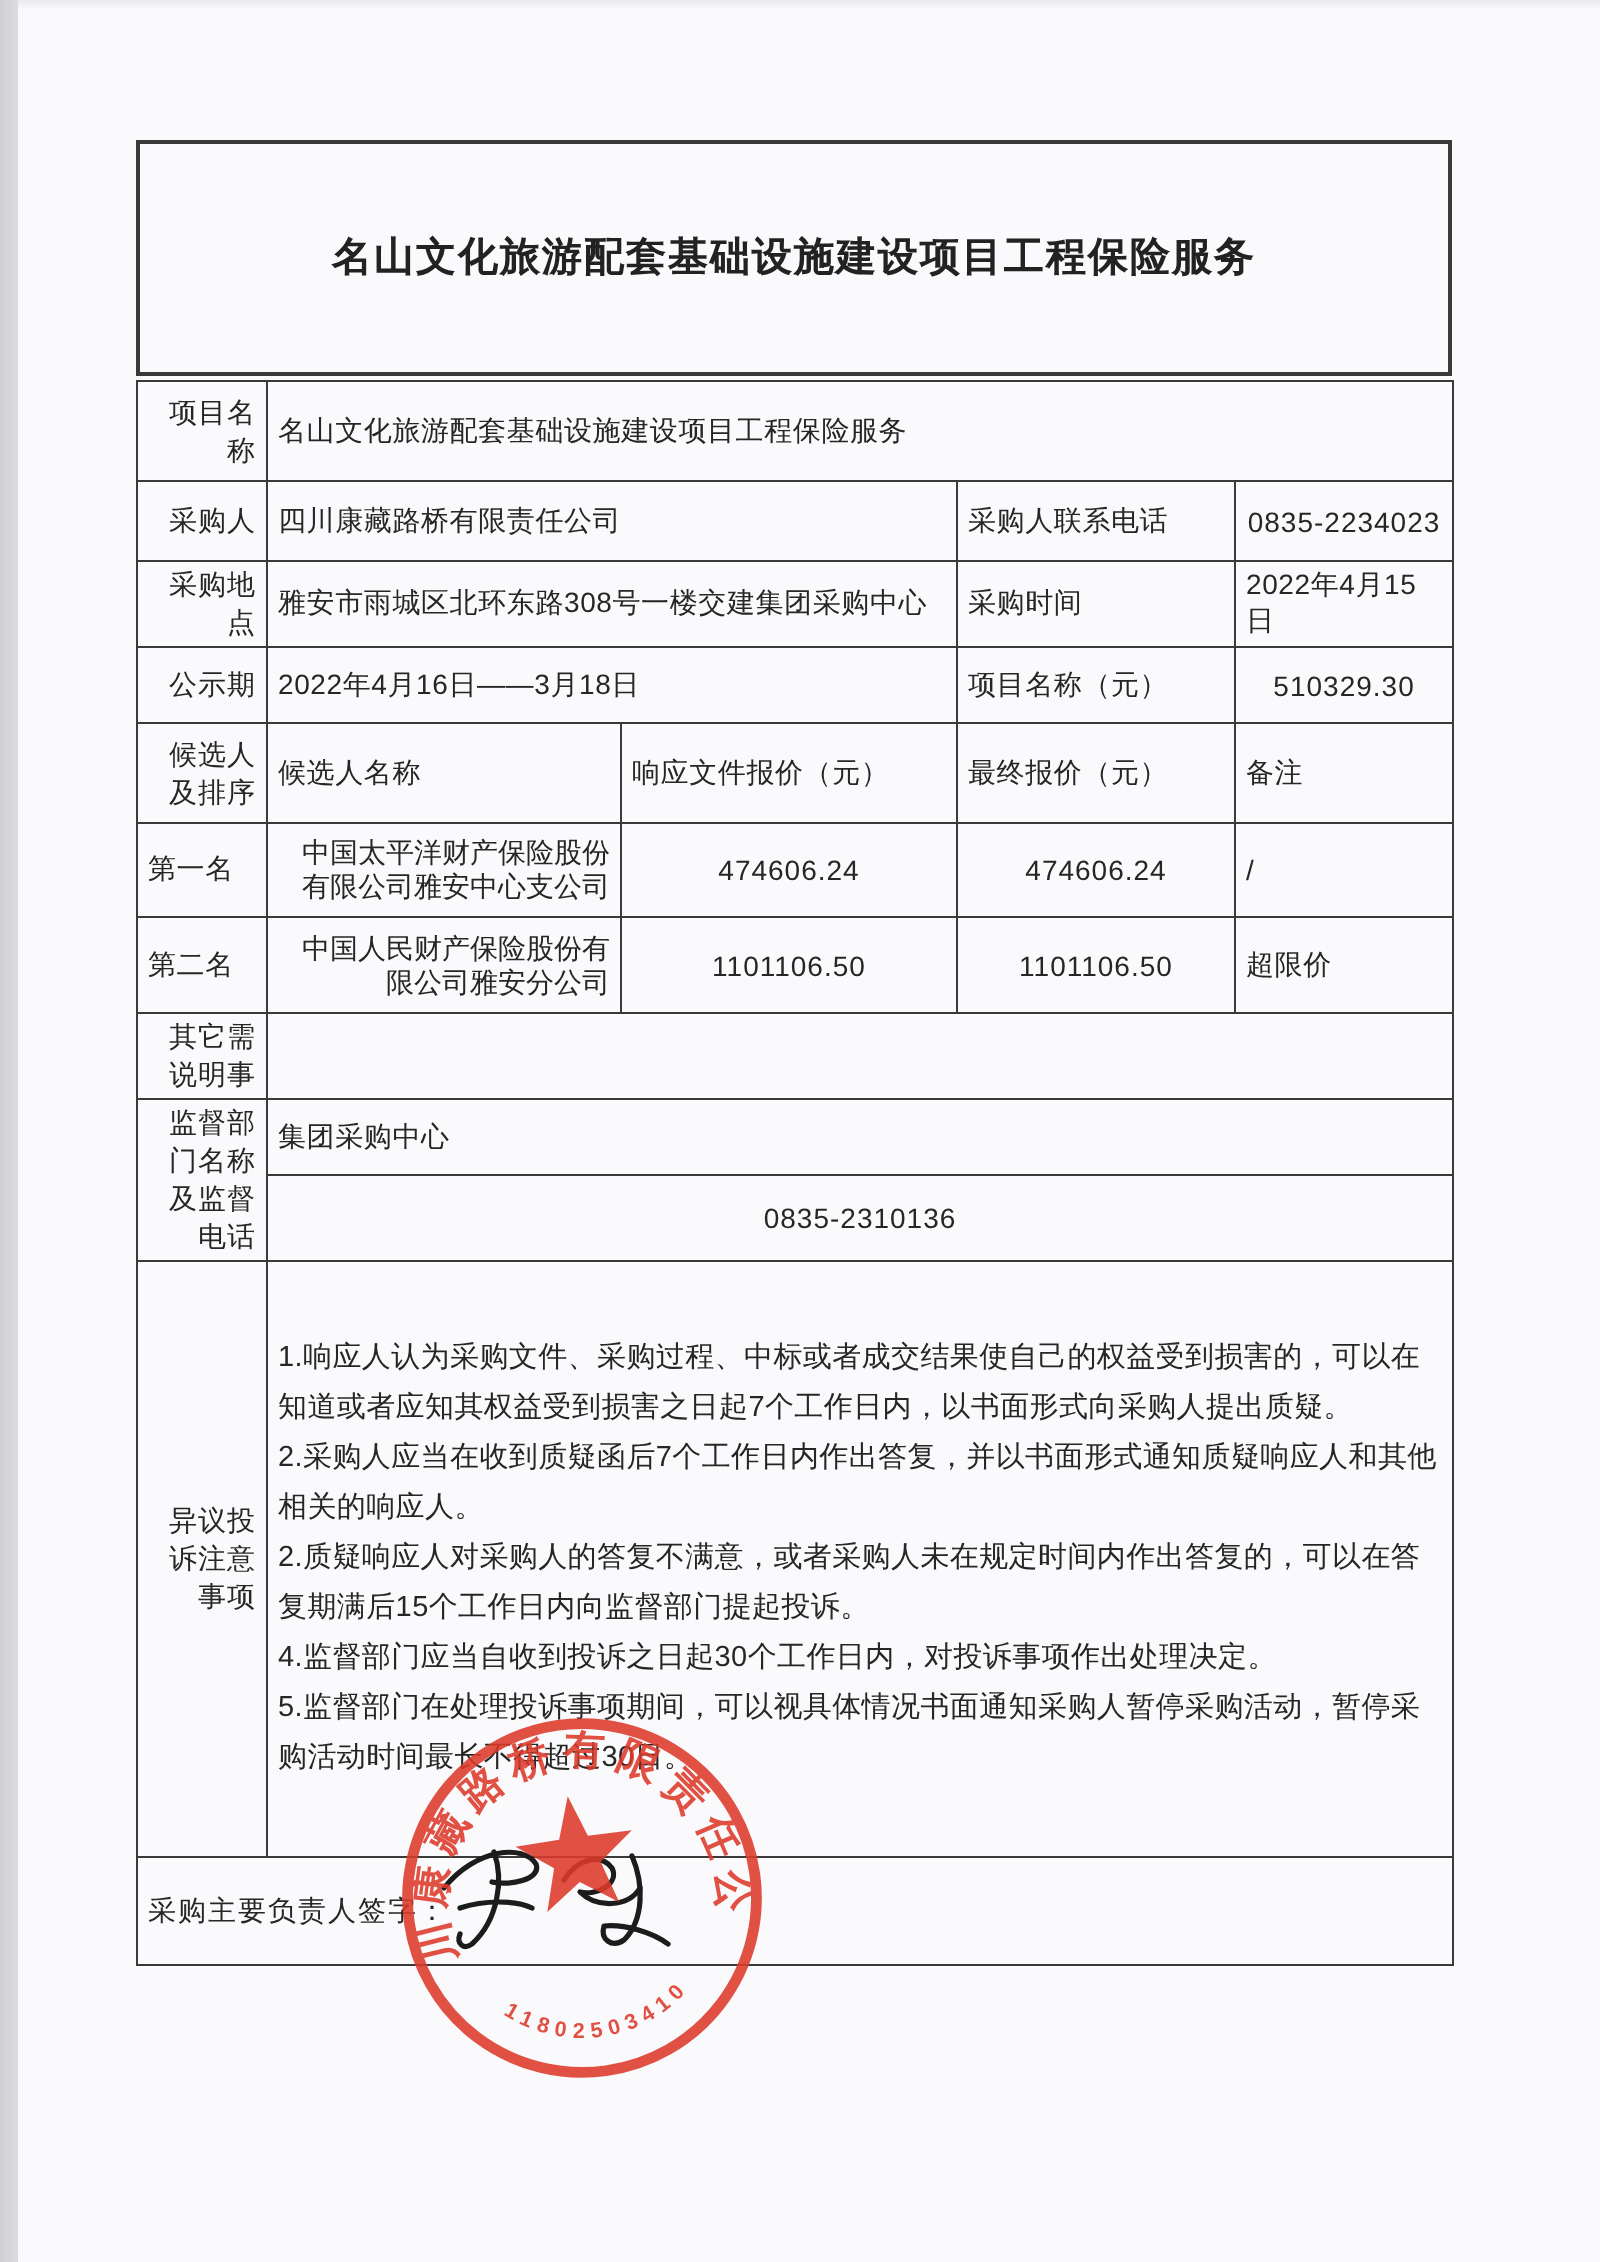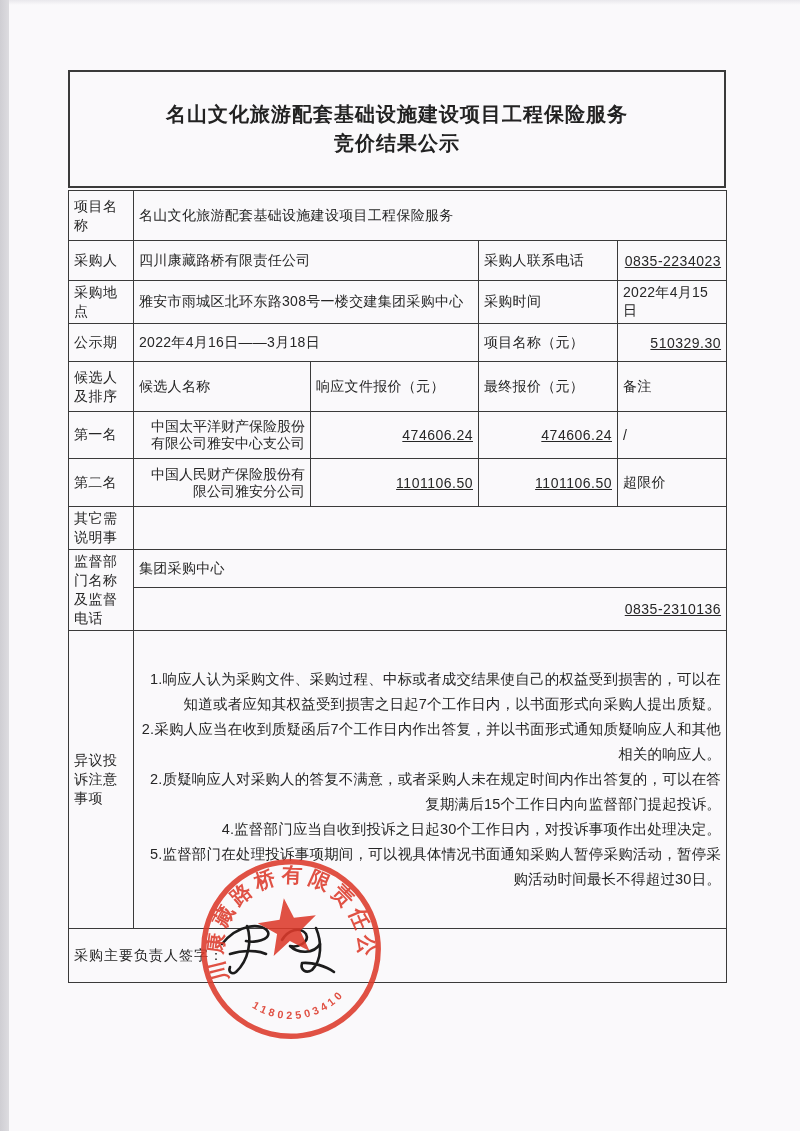--- a/index.html
+++ b/index.html
@@ -32,39 +32,38 @@
     border-collapse:collapse;table-layout:fixed;
     width:658px;
   }
   table.doc td{
     border:1.6px solid #3a3a3a;
     font-size:14px;color:#262626;
     padding:2px 5px;
     vertical-align:middle;
     overflow:hidden;
   }
-  td.lbl{ text-align:left; padding:2px 4px 2px 6px; line-height:19px; letter-spacing:0.5px;}
+  td.lbl{ text-align:right; padding:2px 4px 2px 6px; line-height:19px; letter-spacing:0.5px;}
   td.val-left{ text-align:left; padding-left:10px; letter-spacing:0.3px;}
   td.val-center{ letter-spacing:0.3px;}
   td.name-cell{ text-align:right; font-size:12px; line-height:17px; padding:2px 4px;}
-  td.num-cell{ text-align:right; font-size:13px; letter-spacing:0.5px;text-decoration:underline;}
+  td.num-cell{ text-align:center; font-size:13px; letter-spacing:0.5px;}
   td.notice-cell{ padding:6px 10px 6px 8px;}
-  .notice-item{ font-size:14.5px; line-height:25px; letter-spacing:0.2px; text-align:right;}
+  .notice-item{ font-size:14.5px; line-height:25px; letter-spacing:0.2px; text-align:left;}
   td.sig-cell{ padding-left:4px; font-size:15px; letter-spacing:1px;font-family:Liberation Serif, serif;}
   .overlay{ position:absolute; pointer-events:none; }
 </style>
 </head>
 <body>
 
 <div class="scan-strip-left"></div>
 <div class="scan-strip-top"></div>
 
 <div class="title-box">
   <div class="title-line">名山文化旅游配套基础设施建设项目工程保险服务</div>
-  <div class="title-line">竞价结果公示</div>
 </div>
 
 <table class="doc">
   <colgroup>
     <col style="width:65px">
       <col style="width:177px">
       <col style="width:168px">
       <col style="width:139px">
       <col style="width:109px">
   </colgroup>

